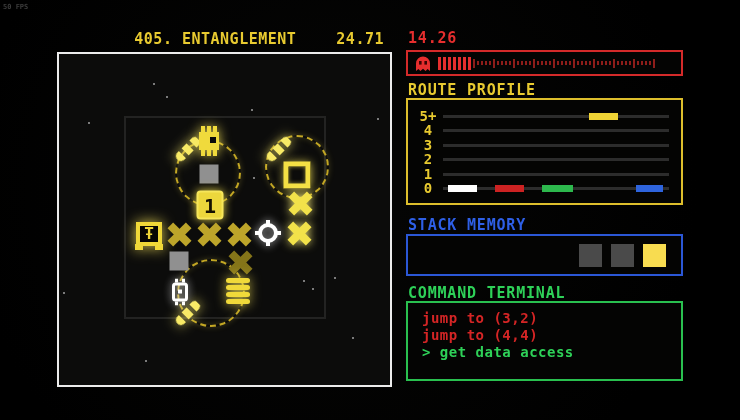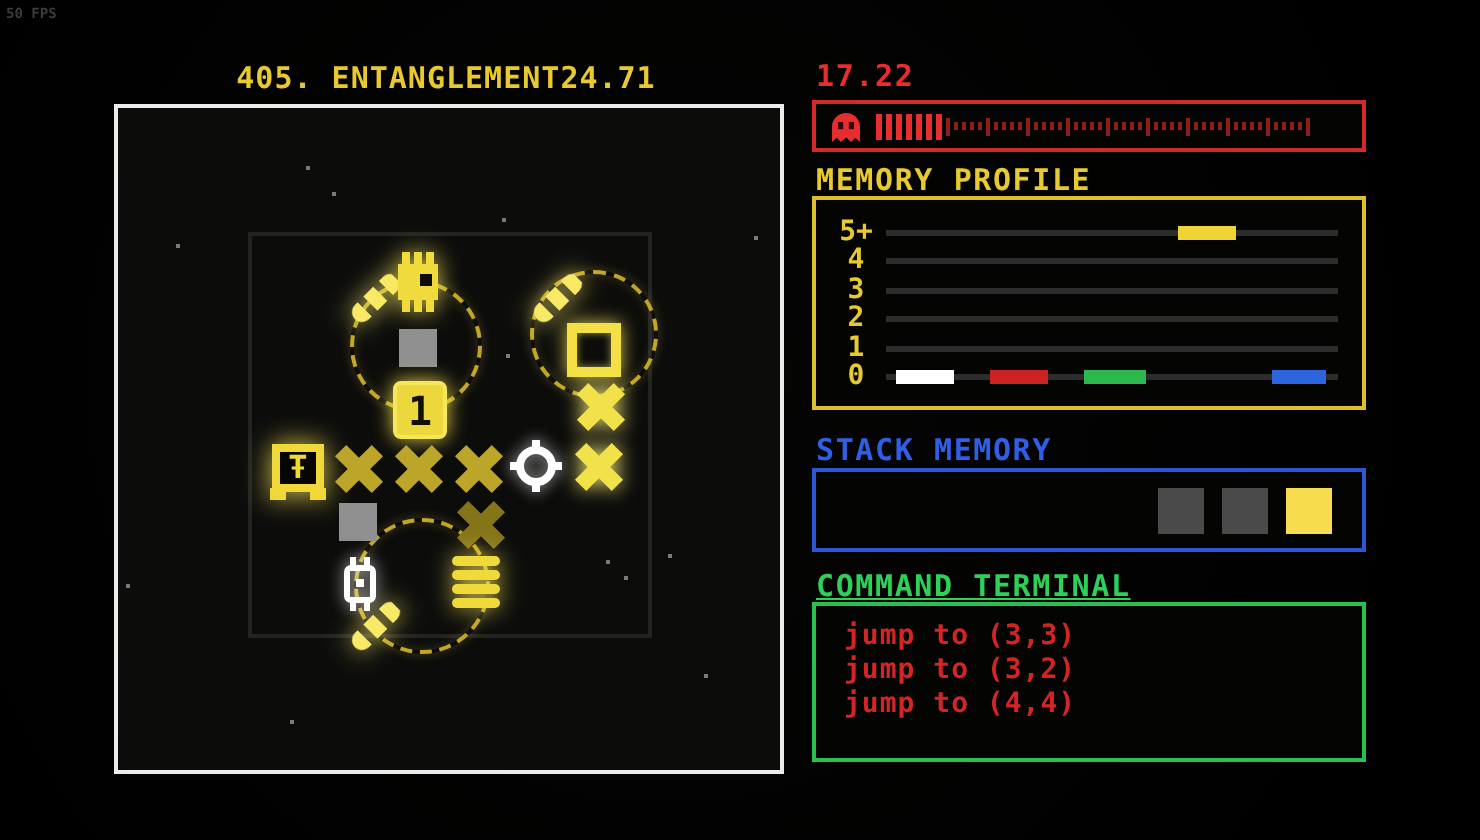--- a/index.html
+++ b/index.html
@@ -7,22 +7,22 @@
   body { font-family:"DejaVu Sans Mono","Liberation Mono",monospace; font-weight:bold; }
   .screen { position:relative; width:740px; height:420px;
             background:radial-gradient(circle at 45% 45%, #060605 0%, #000 78%); }
 
   
   .fps { position:absolute; left:3px; top:3px; font-size:7px; font-weight:bold;
          color:#3c3c3c; letter-spacing:0; }
 
   
   .board-header { position:absolute; left:62px; top:30px; width:322px; height:18px;
-                  display:flex; justify-content:center; align-items:flex-end;
-                  color:#e8ca30; font-size:15px; letter-spacing:0.5px; }
+                  display:flex; justify-content:flex-end; align-items:flex-end;
+                  color:#e8ca30; font-size:15px; letter-spacing:0.5px;gap:40px; }
 
   
   .board { position:absolute; left:57px; top:52px; width:335px; height:335px;
            border:2px solid #ececec; background:#0c0c0b; overflow:hidden; }
   .inner-grid { position:absolute; left:65px; top:62px; width:202px; height:203px;
                 border:2px solid #232322; }
   .star { position:absolute; width:2px; height:2px; background:#8f8f8f; opacity:.85; }
 
   .piece { position:absolute; display:flex; align-items:center; justify-content:center;
            transform:translate(-50%,-50%); }
@@ -72,21 +72,21 @@
   .p-player::after  { right:-5px; }
 
   
   .side { position:absolute; left:406px; top:31px; width:277px; }
   .sec-head { display:flex; justify-content:space-between; align-items:center;
               height:14px; line-height:14px; font-size:15px; letter-spacing:0.8px;
               padding:0 2px; }
   .sec-head.red    { color:#e62e2e; }
   .sec-head.yellow { color:#e8ca30; }
   .sec-head.blue   { color:#2e5fe6;align-items:flex-end; }
-  .sec-head.green  { color:#2ed158;text-decoration:underline; }
+  .sec-head.green  { color:#2ed158; }
 
   .box { width:277px; background:#040403; }
   .box.red    { border:2px solid #d42a2a; }
   .box.yellow { border:2px solid #ddbe2c; }
   .box.blue   { border:2px solid #2b57d6; }
   .box.green  { border:2px solid #29c04f; }
 
   .trace { height:26px; margin:5px 0 7px; display:flex; align-items:center; padding:0 7px; }
   .ghost { display:flex; margin-right:7px; }
   .tbars { display:flex; align-items:center; flex:1; overflow:hidden; }
@@ -205,21 +205,21 @@
             <rect x="1" y="15" width="24" height="5" rx="2.5"></rect>
             <rect x="1" y="22" width="24" height="5" rx="2.5"></rect>
           </g>
         </svg>
       </div>
     </div>
 
   <div class="side">
 
     <div class="sec-head red">
-      <span>17.22</span>
+      <span>14.26</span>
     </div>
     <div class="box red trace">
       <span class="ghost">
         <svg width="16" height="15" viewBox="0 0 16 15">
           <path fill="#e62e2e" d="M1 15V7.5A7 7 0 0 1 15 7.5V15l-2.4-2.1-2 2.1L8 12.8l-2.6 2.2-2-2.1L1 15z"></path>
           <rect x="4" y="5" width="2.6" height="3.6" fill="#3a0404"></rect>
           <rect x="9.4" y="5" width="2.6" height="3.6" fill="#3a0404"></rect>
         </svg>
       </span>
       <div class="tbars">
@@ -273,21 +273,21 @@
           <span class="tb dim tall"></span>
           <span class="tb dim"></span>
           <span class="tb dim"></span>
           <span class="tb dim"></span>
           <span class="tb dim"></span>
           <span class="tb dim tall"></span>
         </div>
     </div>
 
     <div class="sec-head yellow">
-      <span>MEMORY PROFILE</span>
+      <span>ROUTE PROFILE</span>
     </div>
     <div class="box yellow route">
       <div class="rchart">
           <div class="rrow">
             <span class="rlabel">5+</span>
             <div class="rline">
               <span class="rseg" style="left: 64.5%; width: 13%; background: rgb(240, 212, 53);"></span>
             </div>
           </div>
           <div class="rrow">
@@ -324,19 +324,19 @@
     <div class="box blue stack">
         <span class="slot" style="background: rgb(74, 74, 74);"></span>
         <span class="slot" style="background: rgb(74, 74, 74);"></span>
         <span class="slot" style="background: rgb(248, 220, 80);"></span>
       </div>
 
     <div class="sec-head green">
       <span>COMMAND TERMINAL</span>
     </div>
     <div class="box green term">
-        <div class="tline command">jump to (3,3)</div>
         <div class="tline command">jump to (3,2)</div>
         <div class="tline command">jump to (4,4)</div>
+        <div class="tline prompt">&gt; get data access</div>
       </div>
 
   </div>
 </div>
 
 </body></html>

